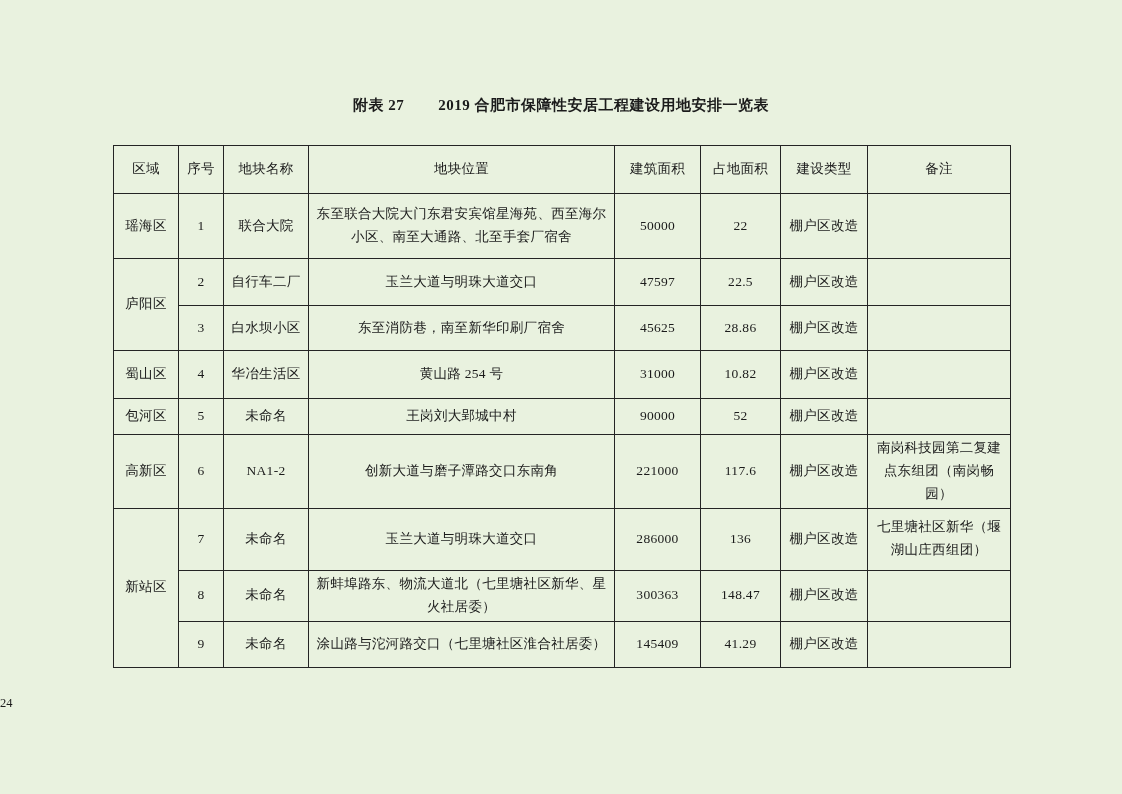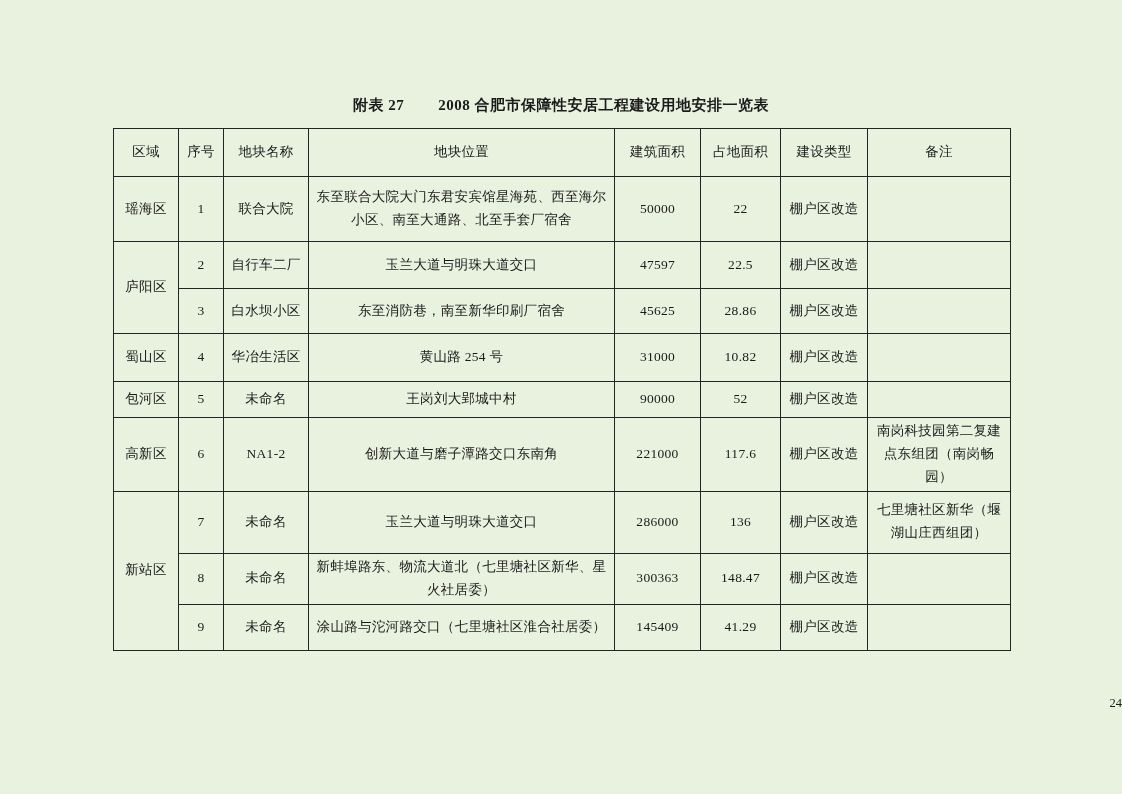--- a/index.html
+++ b/index.html
@@ -31,21 +31,21 @@
     position: absolute;
     top: 120px;
     right: 112px;
     font-size: 13.5px;
     letter-spacing: 0.5px;
     white-space: nowrap;
   }
   table.land-table {
     position: absolute;
     left: 113px;
-    top: 128px;
+    top: 145px;
     width: 897px;
     border-collapse: collapse;
     table-layout: fixed;
   }
   .land-table th, .land-table td {
     border: 1px solid #242424;
     text-align: center;
     vertical-align: middle;
     font-size: 13.5px;
     font-weight: normal;
@@ -61,31 +61,31 @@
   tr.h-r5  { height: 36px; }
   tr.h-r6  { height: 63px; }
   tr.h-r7  { height: 62px; }
   tr.h-r8  { height: 46px; }
   tr.h-r9  { height: 46px; }
   .page-number {
     position: absolute;
     top: 696px;
     left: 0;
     width: 1122px;
-    text-align: right;
+    text-align: left;
     font-size: 12.5px;
   }
 </style>
 </head>
 <body>
 
 <div class="page">
 
   <div class="doc-title">
-    <span class="title-prefix">附表 27</span><span>2008 合肥市保障性安居工程建设用地安排一览表</span>
+    <span class="title-prefix">附表 27</span><span>2019 合肥市保障性安居工程建设用地安排一览表</span>
   </div>
 
 
   <table class="land-table">
     <colgroup>
       <col style="width:65px">
         <col style="width:45px">
         <col style="width:85px">
         <col style="width:306px">
       <col style="width:86px">

